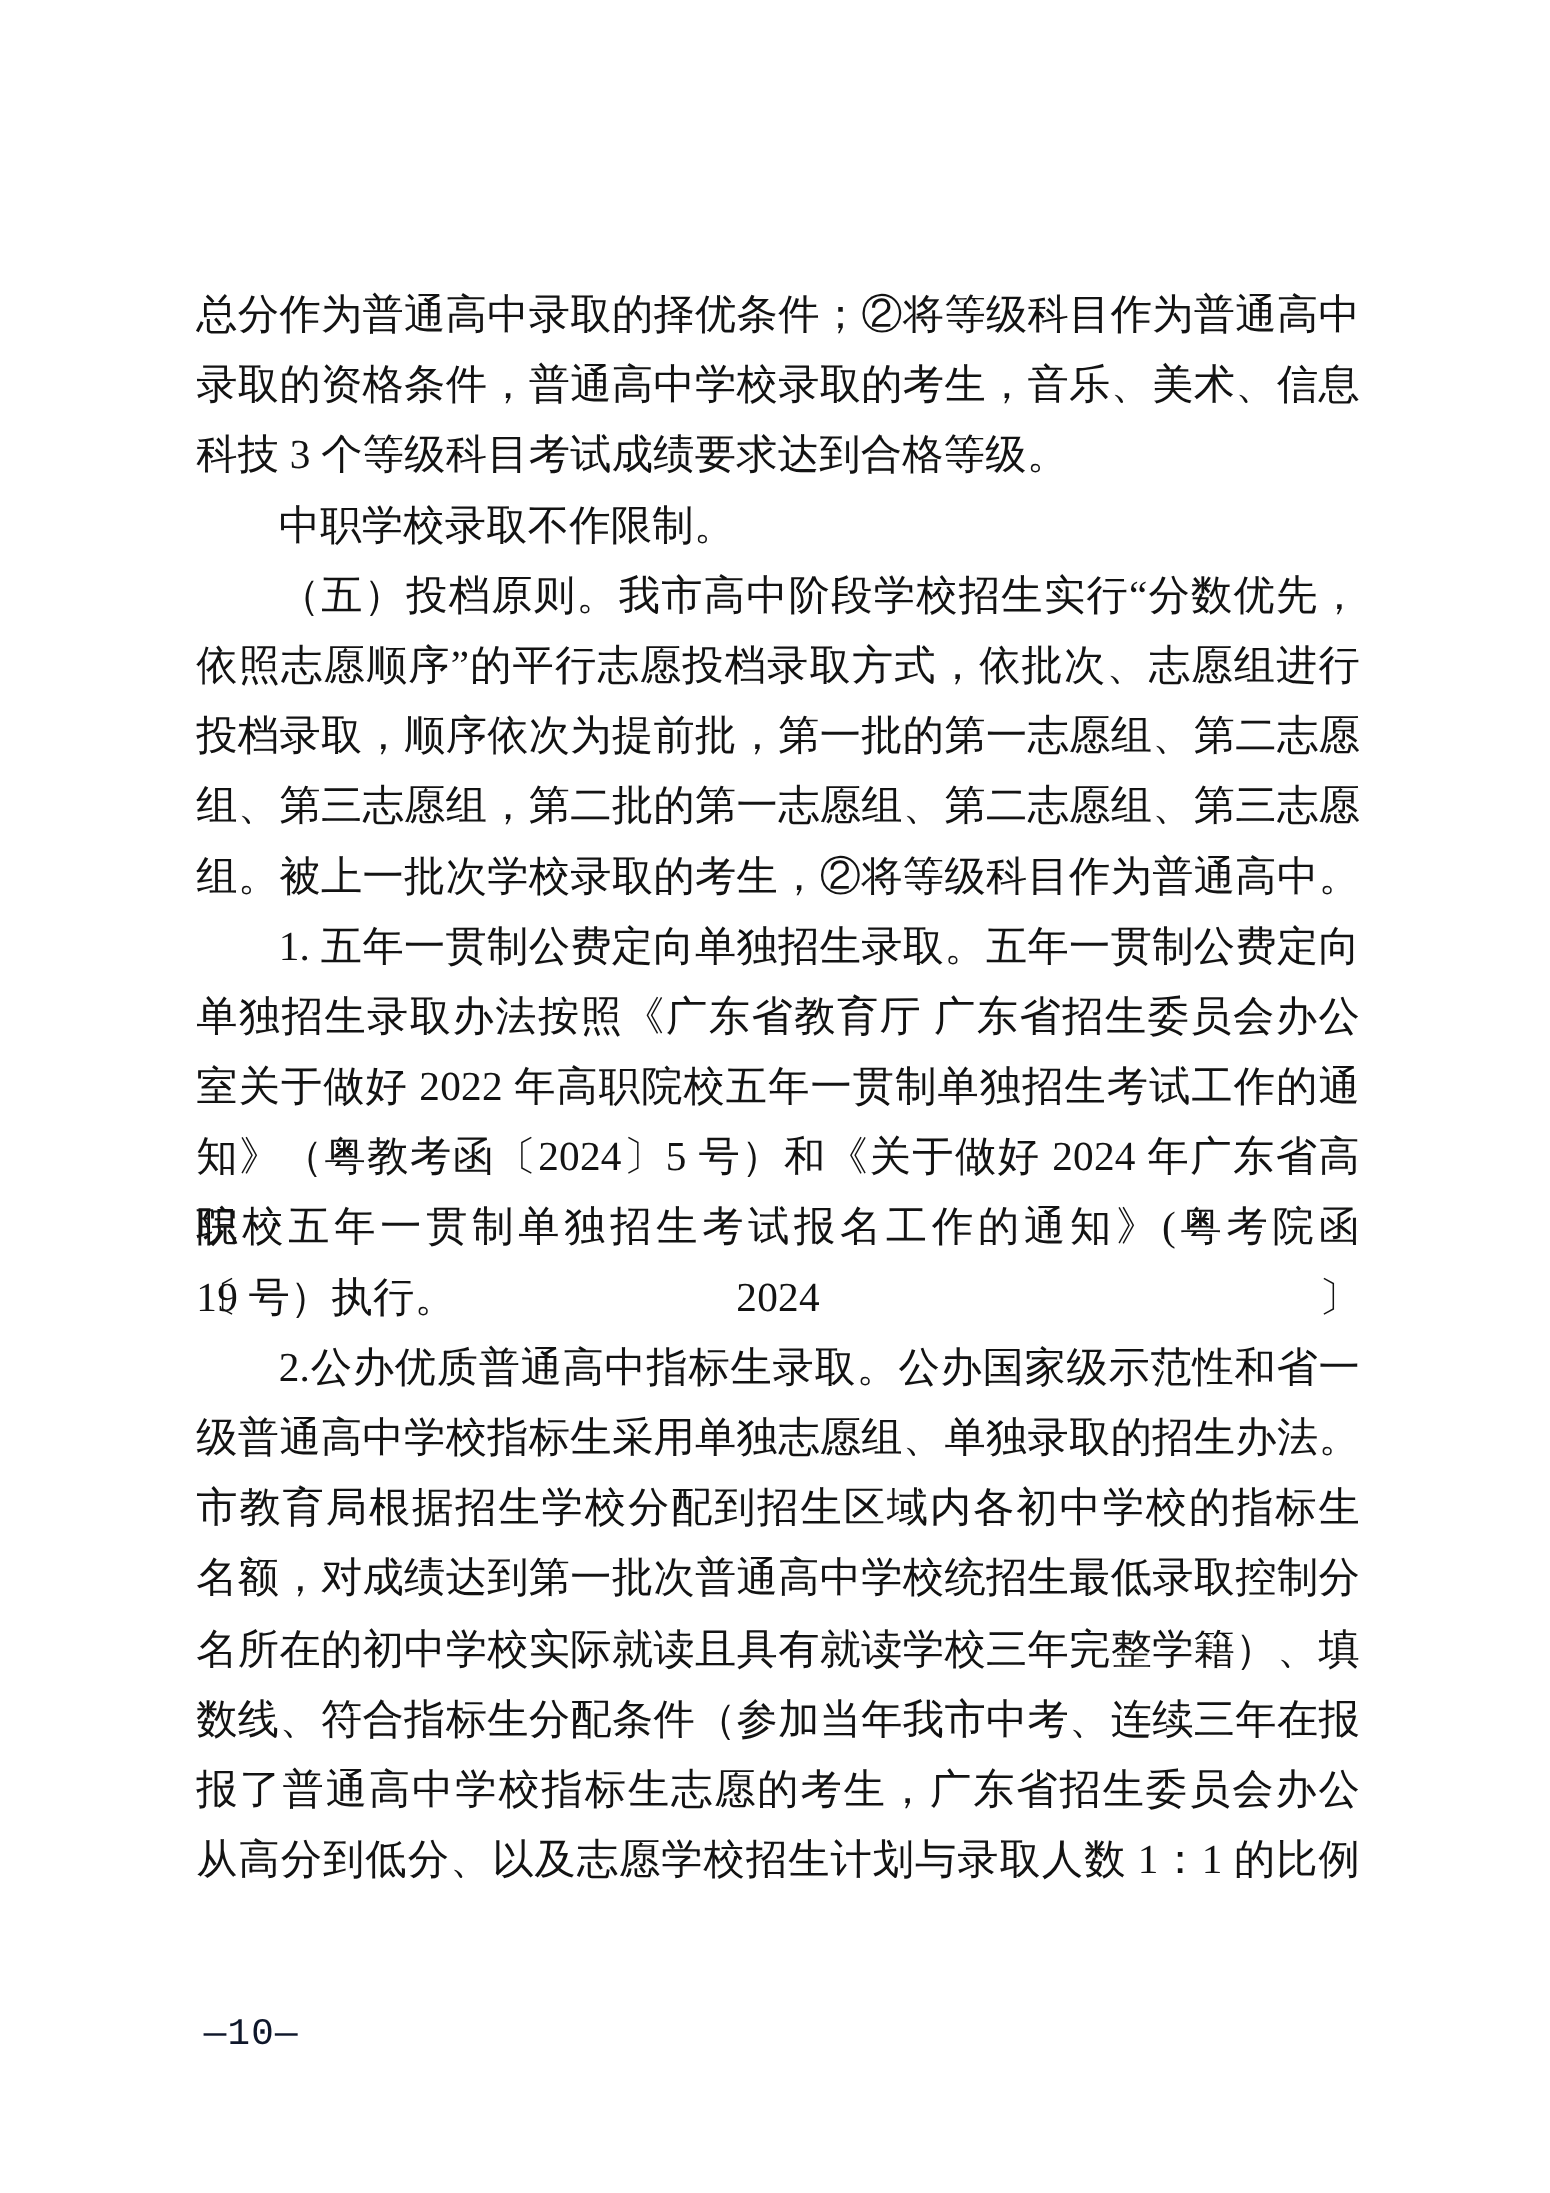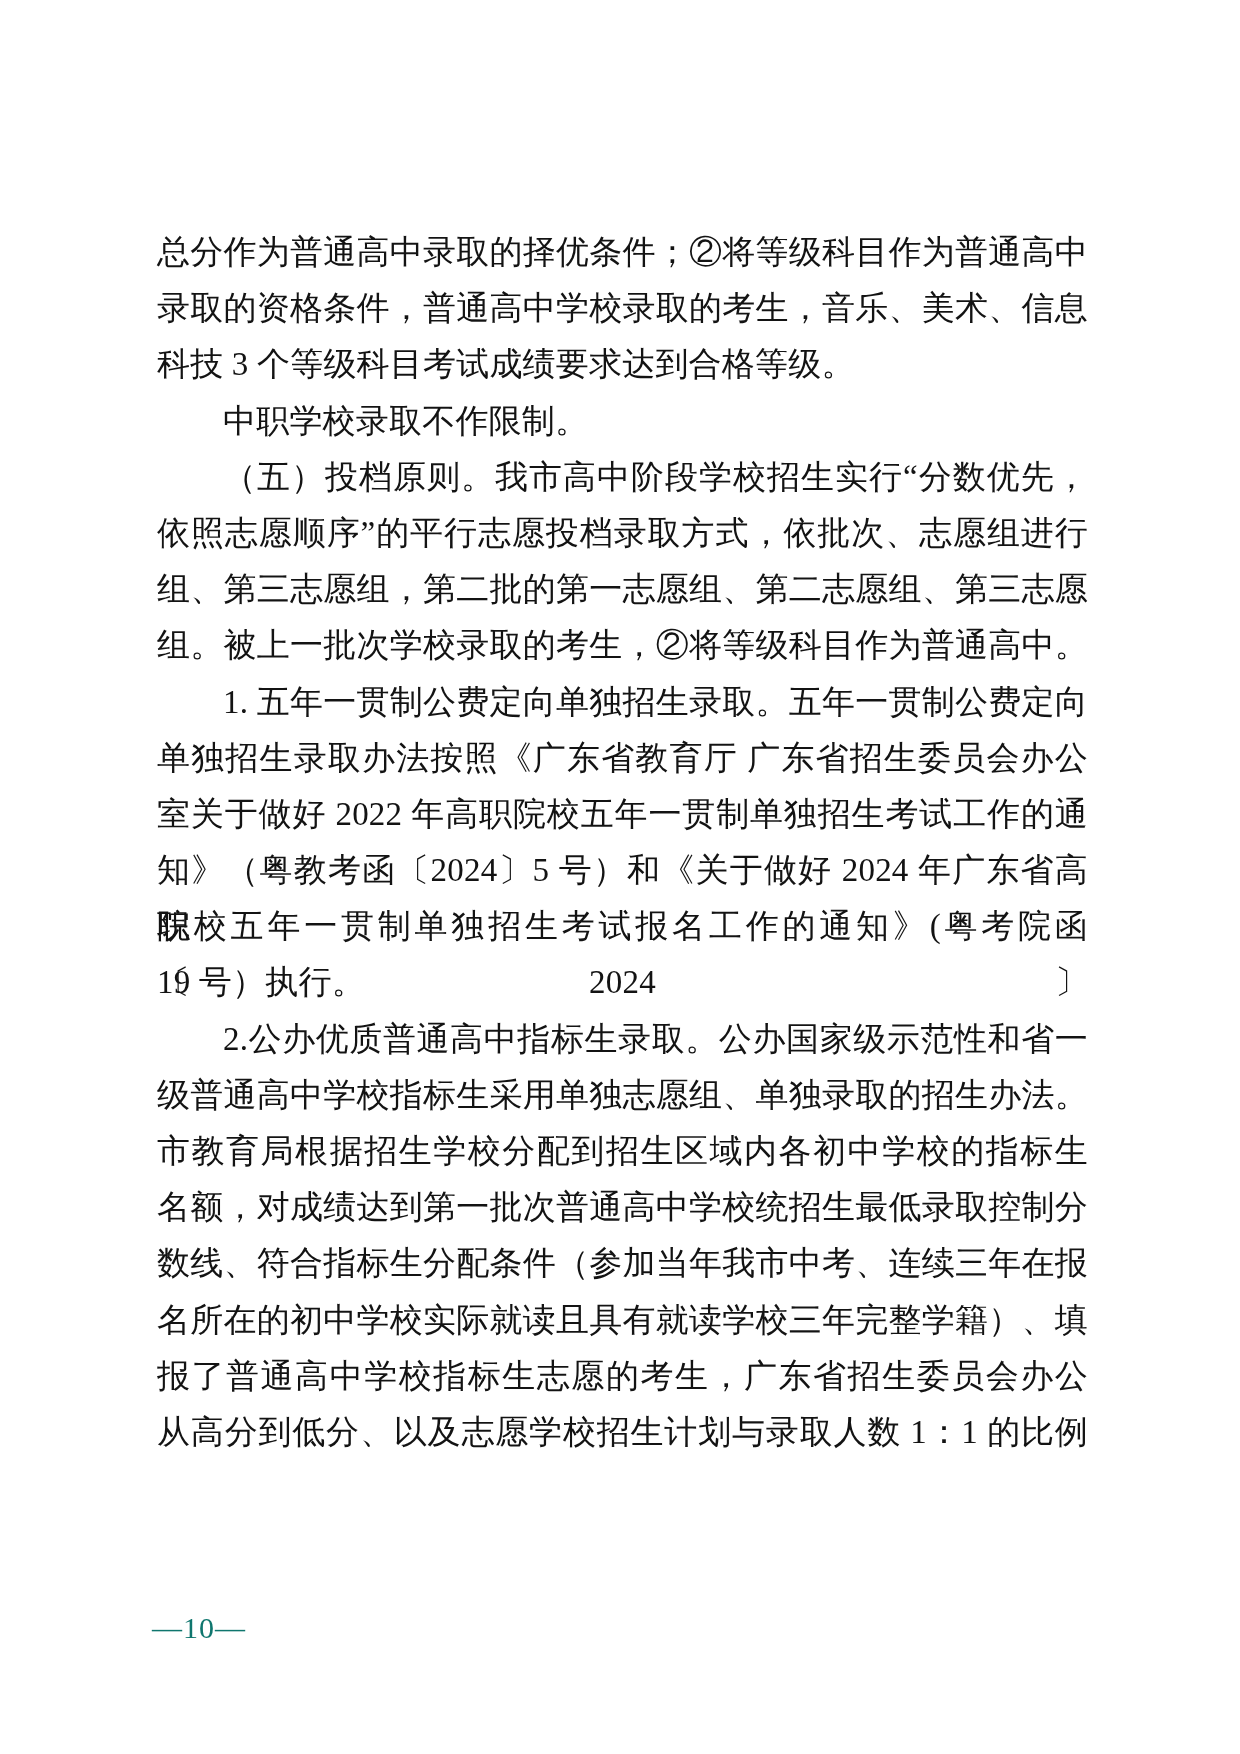--- a/index.html
+++ b/index.html
@@ -44,57 +44,59 @@
     text-align-last: left;
   }
   .line.indent {
     text-indent: 66px;
   }
   .bold {
     font-weight: normal;
   }
   .footer {
     position: absolute;
-    left: 152px;
+    left: 163px;
     top: 1608px;
     font-size: 30px;
     line-height: 40px;
-    color: #0f766e;
+    color: #0f172a;
     letter-spacing: 1px;
+    font-family: Liberation Mono, monospace;
   }
 </style>
 </head>
 <body>
 
 <div class="page">
 
   <div class="text-block">
     <div class="line fill">总分作为普通高中录取的择优条件；②将等级科目作为普通高中</div>
     <div class="line fill">录取的资格条件，普通高中学校录取的考生，音乐、美术、信息</div>
     <div class="line no-fill">科技 3 个等级科目考试成绩要求达到合格等级。</div>
     <div class="line no-fill indent">中职学校录取不作限制。</div>
     <div class="line fill indent">（五）投档原则。我市高中阶段学校招生实行“分数优先，</div>
     <div class="line fill">依照志愿顺序”的平行志愿投档录取方式，依批次、志愿组进行</div>
+    <div class="line fill">投档录取，顺序依次为提前批，第一批的第一志愿组、第二志愿</div>
     <div class="line fill">组、第三志愿组，第二批的第一志愿组、第二志愿组、第三志愿</div>
     <div class="line fill">组。被上一批次学校录取的考生，②将等级科目作为普通高中。</div>
 
     <div class="line fill indent"><span class="bold">1. 五年一贯制公费定向单独招生录取。</span><span>五年一贯制公费定向</span></div>
 
     <div class="line fill">单独招生录取办法按照《广东省教育厅 广东省招生委员会办公</div>
     <div class="line fill">室关于做好 2022 年高职院校五年一贯制单独招生考试工作的通</div>
     <div class="line fill">知》（粤教考函〔2024〕5 号）和《关于做好 2024 年广东省高职</div>
     <div class="line fill">院校五年一贯制单独招生考试报名工作的通知》(粤考院函〔2024〕</div>
     <div class="line no-fill">19 号）执行。</div>
 
     <div class="line fill indent"><span class="bold">2.公办优质普通高中指标生录取。</span><span>公办国家级示范性和省一</span></div>
 
     <div class="line fill">级普通高中学校指标生采用单独志愿组、单独录取的招生办法。</div>
     <div class="line fill">市教育局根据招生学校分配到招生区域内各初中学校的指标生</div>
     <div class="line fill">名额，对成绩达到第一批次普通高中学校统招生最低录取控制分</div>
+    <div class="line fill">名所在的初中学校实际就读且具有就读学校三年完整学籍）、填</div>
     <div class="line fill">数线、符合指标生分配条件（参加当年我市中考、连续三年在报</div>
-    <div class="line fill">名所在的初中学校实际就读且具有就读学校三年完整学籍）、填</div>
     <div class="line fill">报了普通高中学校指标生志愿的考生，广东省招生委员会办公</div>
     <div class="line fill">从高分到低分、以及志愿学校招生计划与录取人数 1：1 的比例</div>
   </div>
 
   <div class="footer">—10—</div>
 
 </div>
 
 </body></html>

